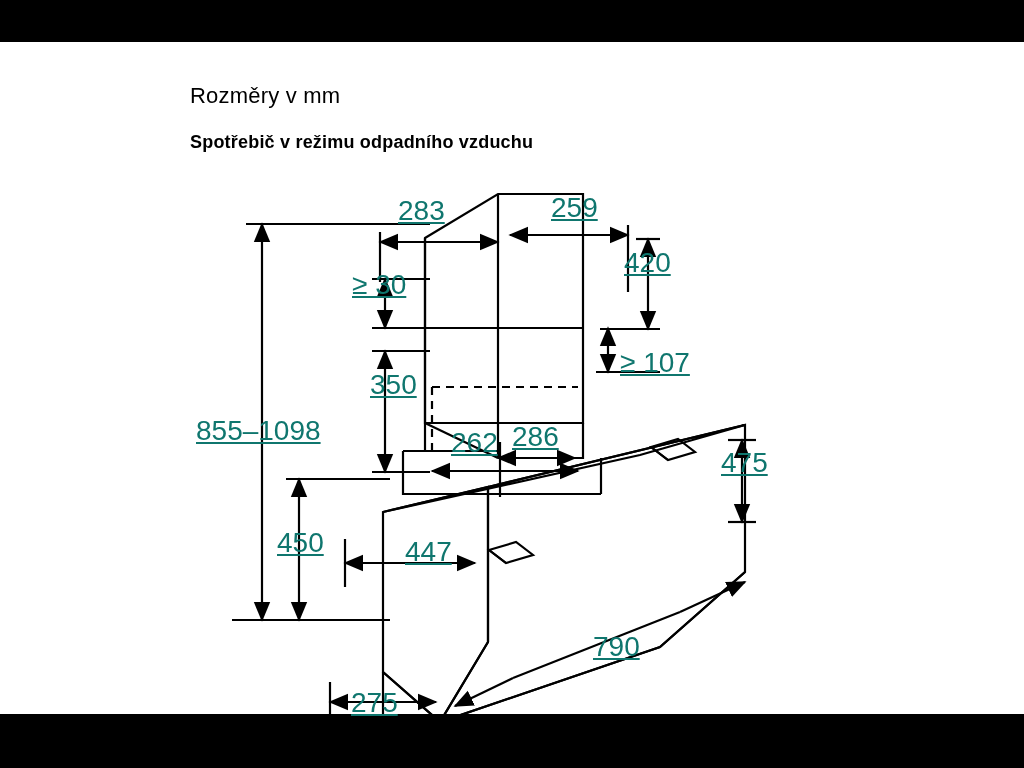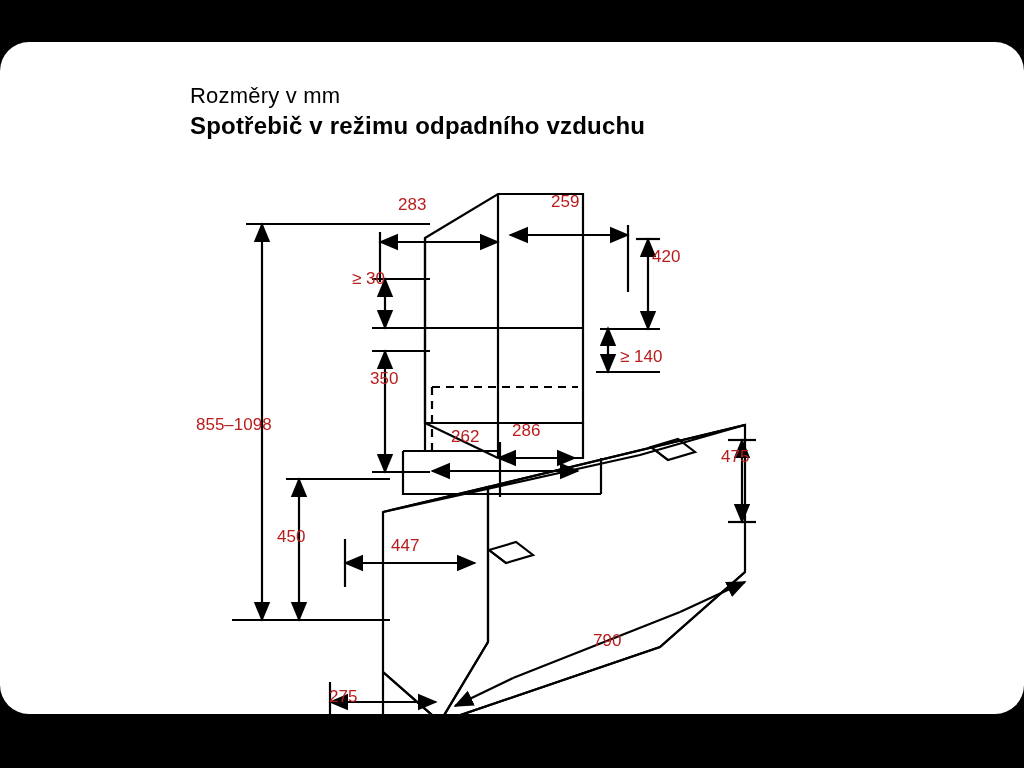--- a/index.html
+++ b/index.html
@@ -19,54 +19,54 @@
     height: 768px;
     background: #000000;
   }
   #sheet {
     position: absolute;
     left: 0;
     top: 42px;
     width: 1024px;
     height: 672px;
     background: #ffffff;
-    border-radius: 29px;
   }
   .title-block {
     position: absolute;
     left: 190px;
     top: 40px;
     width: 700px;
   }
   .title-line1 {
     font-size: 22px;
     color: #000000;
     letter-spacing: 0.2px;
     line-height: 28px;
   }
   .title-line2 {
-    font-size: 24px;
+    font-size: 18px;
     font-weight: bold;
     color: #000000;
     letter-spacing: 0.2px;
     line-height: 28px;
-    margin-top: 2px;
+    margin-top: 18px;
   }
   #drawing {
     position: absolute;
     left: 0;
     top: 0;
     width: 1024px;
     height: 672px;
   }
   .lbl {
     position: absolute;
-    font-size: 17px;
-    color: #b91c1c;
+    font-size: 28px;
+    color: #0f766e;
     white-space: nowrap;
+    text-decoration: underline;
   }
 </style>
 </head>
 <body>
 
 <div id="stage">
 
   <div id="sheet">
 
     <div class="title-block">
@@ -166,26 +166,26 @@
 
         <path d="M 680 570 L 745 540" marker-end="url(#arrHead)"></path>
         <path d="M 513 636 L 455 664" marker-end="url(#arrHead)"></path>
         <path d="M 680 570 L 513 636" stroke-dasharray="0"></path>
       </g>
     </svg>
 
     <div class="lbl" style="left:196px; top:373px;">855–1098</div>
     <div class="lbl" style="left:398px; top:153px;">283</div>
     <div class="lbl" style="left:551px; top:150px;">259</div>
-    <div class="lbl" style="left:652px; top:205px;">420</div>
+    <div class="lbl" style="left:624px; top:205px;">420</div>
     <div class="lbl" style="left:352px; top:227px;">≥ 30</div>
     <div class="lbl" style="left:370px; top:327px;">350</div>
-    <div class="lbl" style="left:620px; top:305px;">≥ 140</div>
+    <div class="lbl" style="left:620px; top:305px;">≥ 107</div>
     <div class="lbl" style="left:451px; top:385px;">262</div>
     <div class="lbl" style="left:512px; top:379px;">286</div>
     <div class="lbl" style="left:721px; top:405px;">475</div>
     <div class="lbl" style="left:277px; top:485px;">450</div>
-    <div class="lbl" style="left:391px; top:494px;">447</div>
+    <div class="lbl" style="left:405px; top:494px;">447</div>
     <div class="lbl" style="left:593px; top:589px;">790</div>
-    <div class="lbl" style="left:329px; top:645px;">275</div>
+    <div class="lbl" style="left:351px; top:645px;">275</div>
 
   </div>
 </div>
 
 </body></html>

